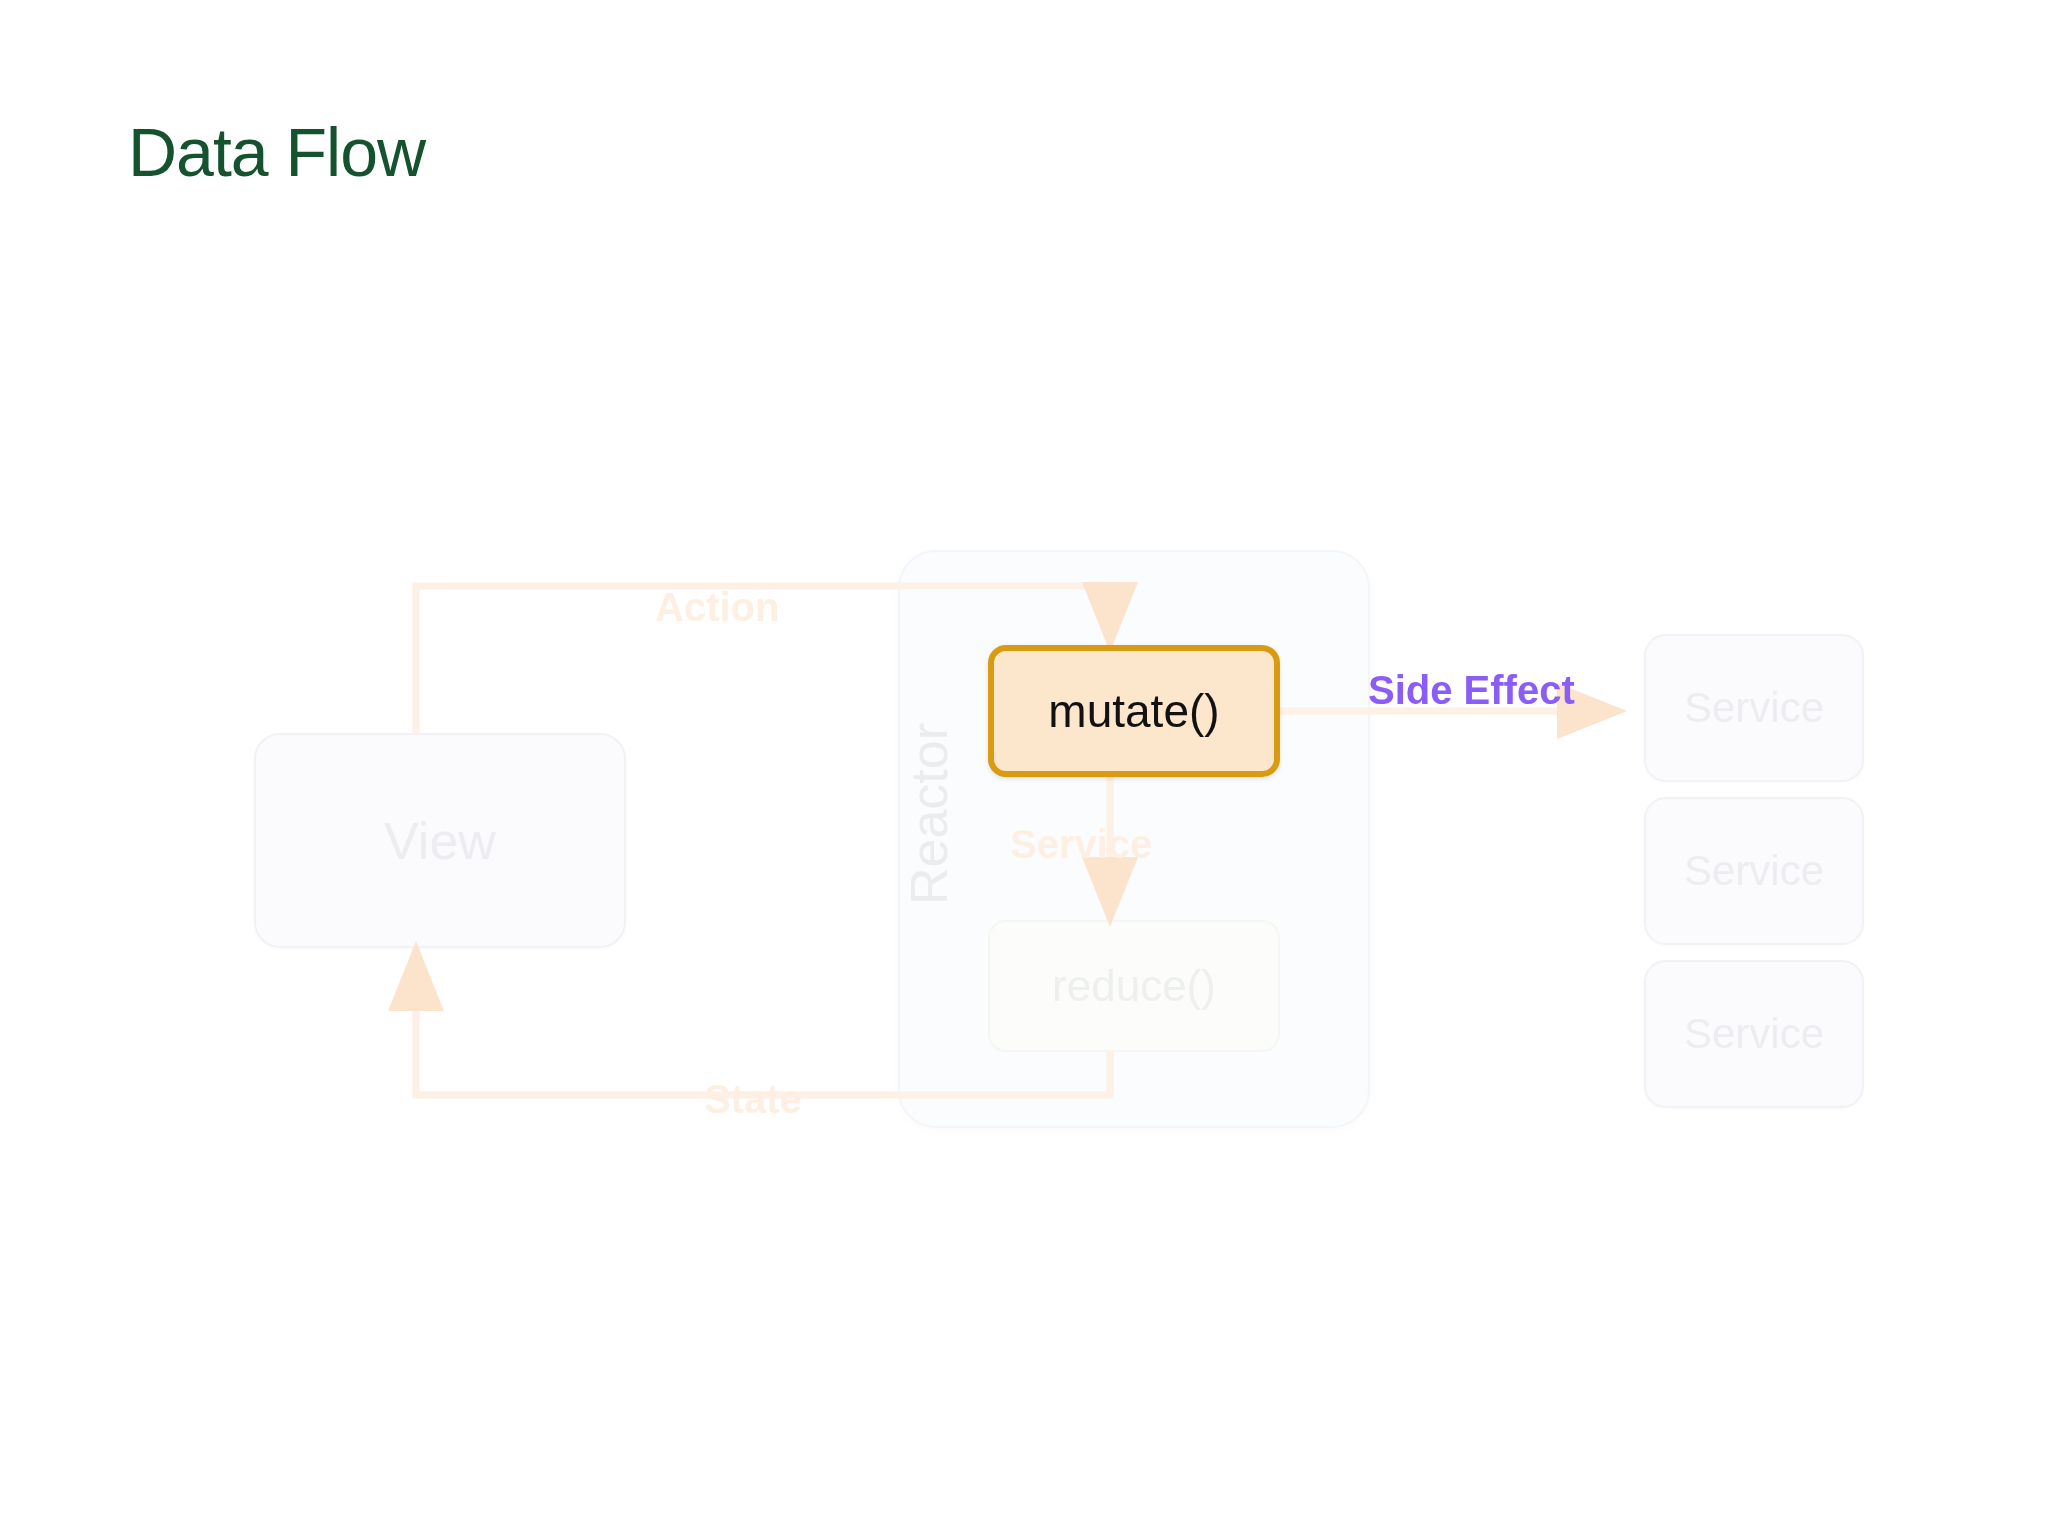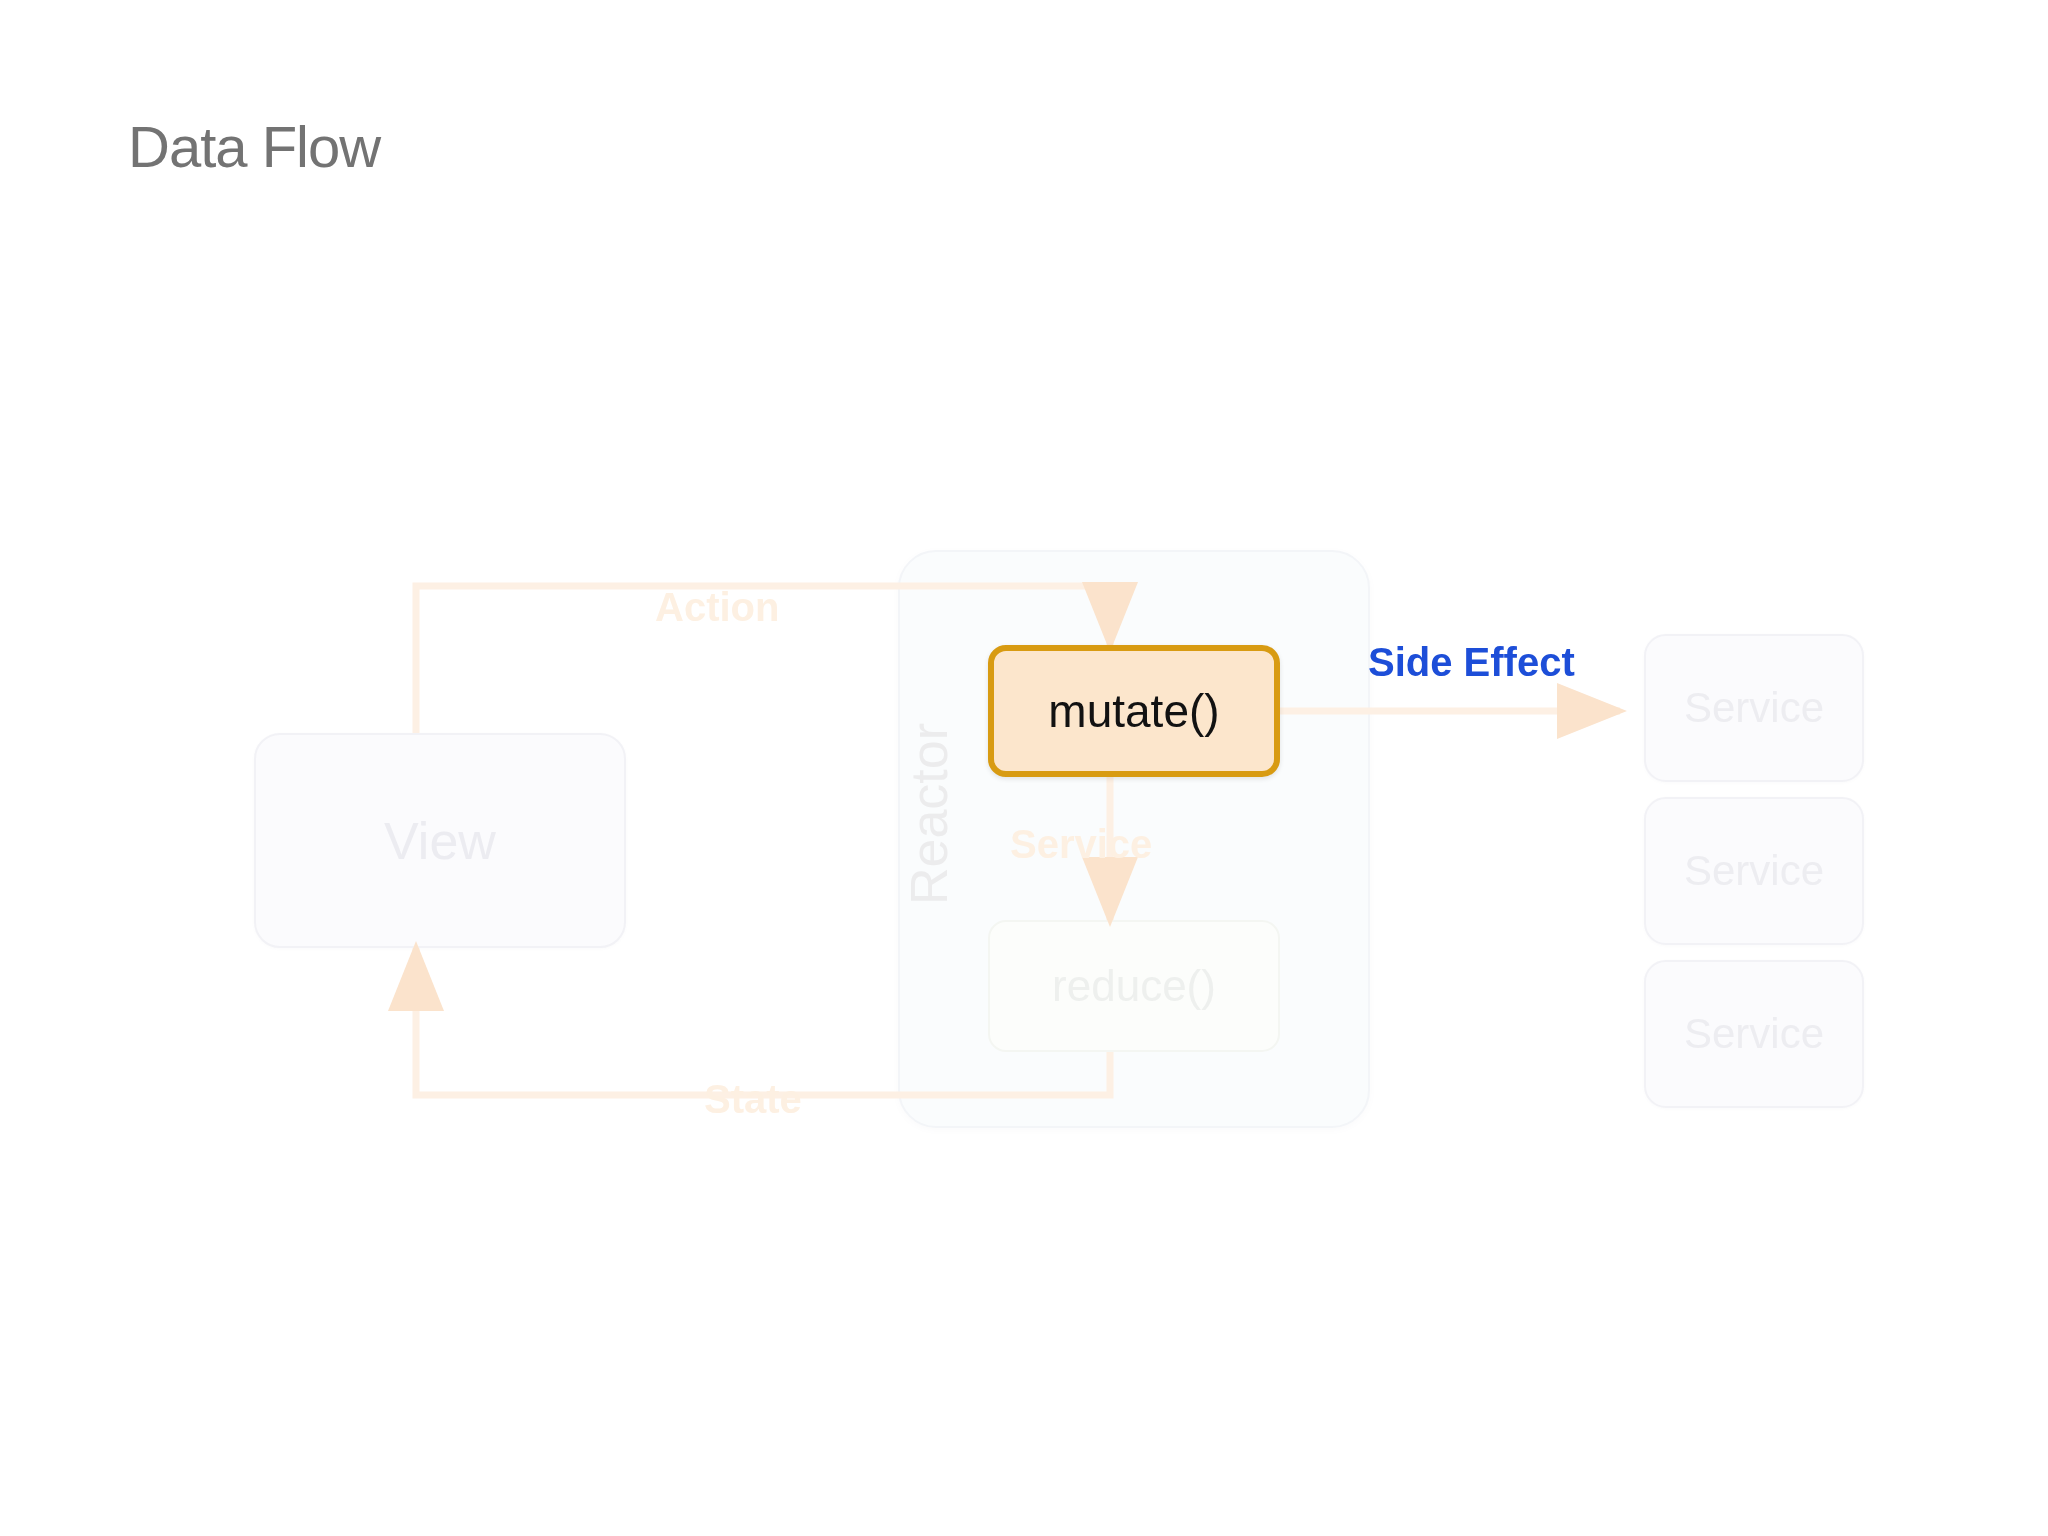--- a/index.html
+++ b/index.html
@@ -14,24 +14,24 @@
     overflow: hidden;
     font-family: "Liberation Sans", sans-serif;
     background: #ffffff;
   }
 
   
   #slide-title {
     position: absolute;
     left: 128px;
     top: 118px;
-    font-size: 58px;
+    font-size: 68px;
     line-height: 1;
     letter-spacing: -1px;
-    color: #737373;
+    color: #14532d;
     font-weight: 400;
     white-space: nowrap;
   }
 
   
   #diagram {
     position: absolute;
     left: 0;
     top: 0;
     width: 2048px;
@@ -158,23 +158,23 @@
     color: #fdf0e2;
     white-space: nowrap;
     user-select: none;
     z-index: 20;
   }
   #label-action    { left: 655px;  top: 585px;  }
   #label-state     { left: 660px;  top: 1077px; margin-left: 44px; }
   #label-mutation  { left: 1010px; top: 822px;  }
   #label-side-effect {
     left: 1368px;
-    top: 662px;
+    top: 690px;
     transform: translateY(-50%);
-    color: #1d4ed8;
+    color: #8b5cf6;
   }
 </style>
 </head>
 <body>
 
 <div id="slide-title">Data Flow</div>
 
 <div id="diagram">
 
   <svg id="flow-svg" viewBox="0 0 2048 1536" xmlns="http://www.w3.org/2000/svg">

